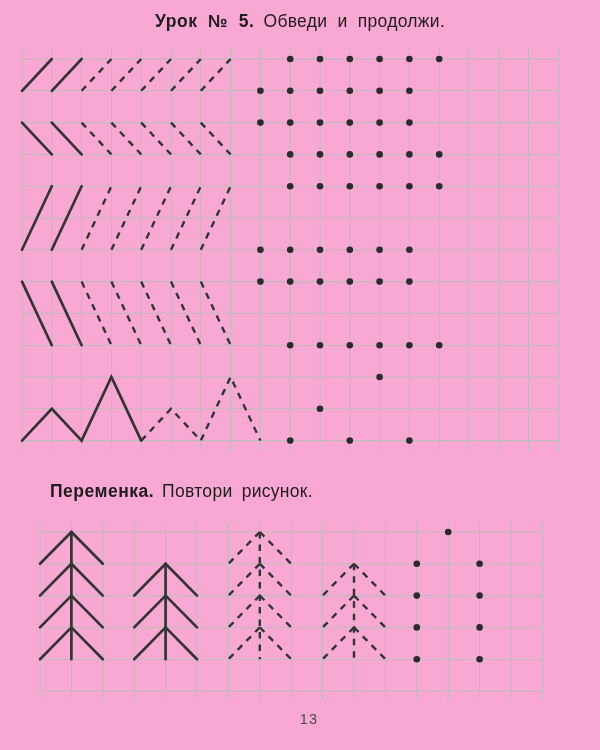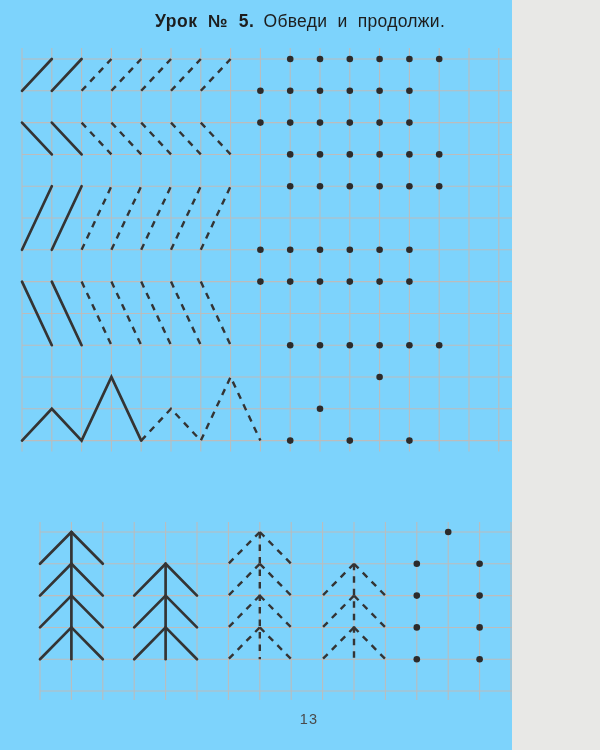--- a/index.html
+++ b/index.html
@@ -1,19 +1,19 @@
 <!DOCTYPE html>
 <html><head>
 <meta charset="utf-8">
 <style>
   html,body{margin:0;padding:0;background:#e8e8e6;}
   .page{
     position:relative;
-    width:512px;height:750px;
-    background:#7dd3fc;
+    width:600px;height:750px;
+    background:#f9a8d4;
     overflow:hidden;
     font-family:"Liberation Sans","DejaVu Sans",sans-serif;
     color:#1d1d1d;
   }
   .lesson-title{
     position:absolute;top:11px;left:0;width:600px;
     text-align:center;font-size:17.5px;letter-spacing:.3px;word-spacing:5px;
     white-space:nowrap;
   }
   .lesson-title .b{font-weight:bold;margin-right:9px;letter-spacing:.6px;}
@@ -236,16 +236,19 @@
         <circle cx="479.59999999999997" cy="563.8" r="3.3" fill="#2b2b2b"></circle>
         <circle cx="416.79999999999995" cy="595.6" r="3.3" fill="#2b2b2b"></circle>
         <circle cx="479.59999999999997" cy="595.6" r="3.3" fill="#2b2b2b"></circle>
         <circle cx="416.79999999999995" cy="627.4" r="3.3" fill="#2b2b2b"></circle>
         <circle cx="479.59999999999997" cy="627.4" r="3.3" fill="#2b2b2b"></circle>
         <circle cx="416.79999999999995" cy="659.2" r="3.3" fill="#2b2b2b"></circle>
         <circle cx="479.59999999999997" cy="659.2" r="3.3" fill="#2b2b2b"></circle>
       </g>
     </svg>
 
+  <div class="break-title">
+    <span class="b">Переменка.</span><span>Повтори рисунок.</span>
+  </div>
 
   <div class="page-number">13</div>
 
 </div>
 
 </body></html>

